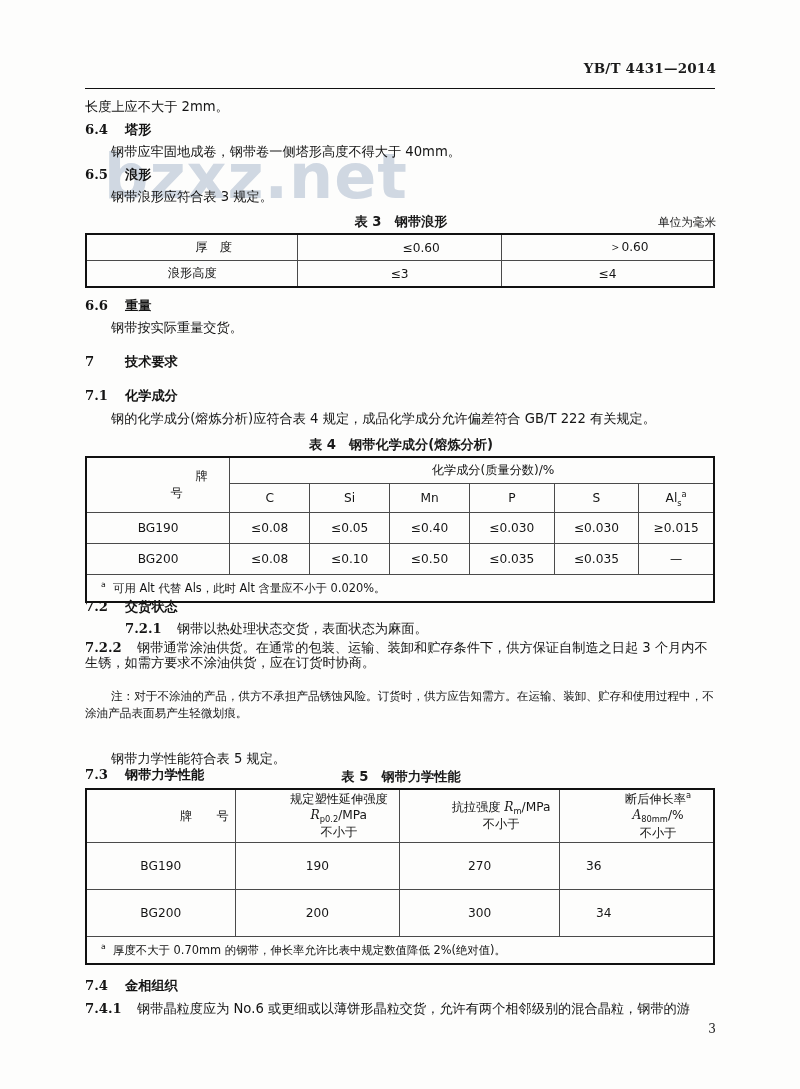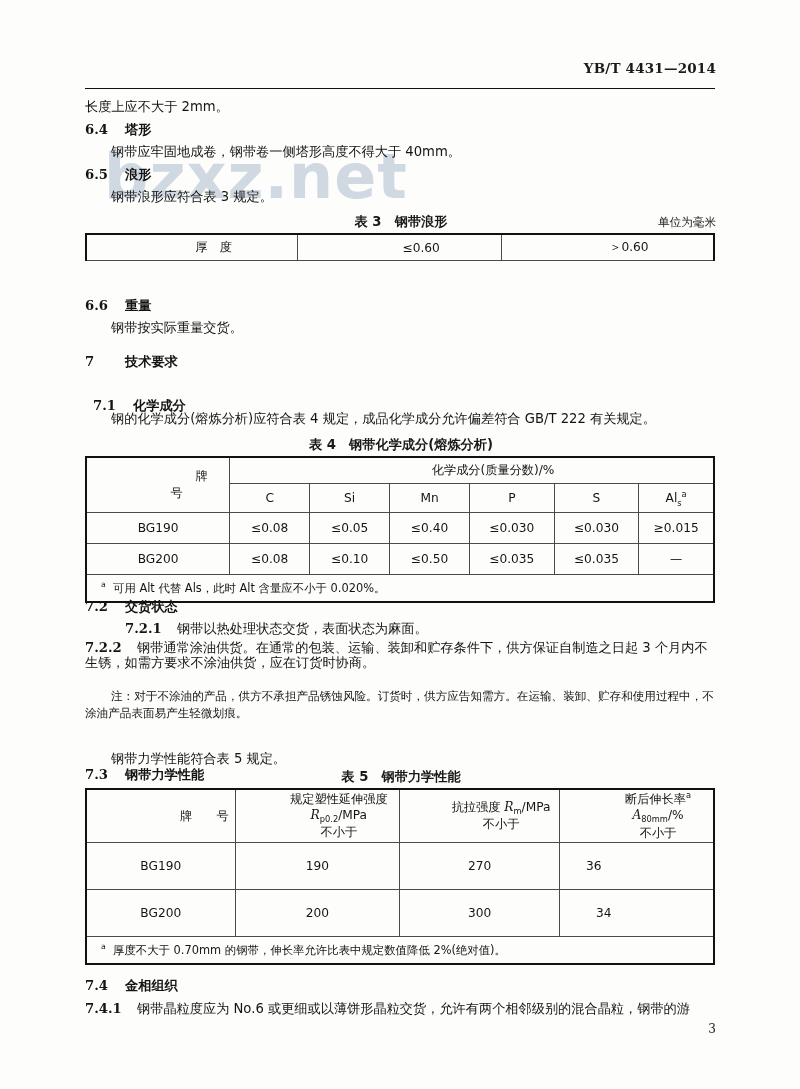--- a/index.html
+++ b/index.html
@@ -158,33 +158,38 @@
     <div class="tbl-title" style="left:85px; top:213px; width:632px;">表 3　钢带浪形</div>
     <div class="unit-note" style="right:84px; top:215px;">单位为毫米</div>
 
     <table class="doc" style="left:85px; top:233px; width:630px;">
       <tbody>
         <tr>
           <td class="outer-top outer-left" style="width:215px; height:25px;">厚　度</td>
           <td class="outer-top" style="width:200px;">≤0.60</td>
           <td class="outer-top outer-right" style="width:215px;">＞0.60</td>
         </tr>
+        <tr>
+          <td class="outer-bottom outer-left" style="height:25px;">浪形高度</td>
+          <td class="outer-bottom">≤3</td>
+          <td class="outer-bottom outer-right">≤4</td>
+        </tr>
       </tbody>
     </table>
 
     <div class="blk t h" style="top:296px;">
       <span class="sec-label num">6.6</span><span>重量</span>
     </div>
     <div class="blk t ind" style="top:318px;">钢带按实际重量交货。</div>
 
     <div class="blk t h" style="top:352px;">
       <span class="sec-label num">7</span><span>技术要求</span>
     </div>
 
-    <div class="blk t h" style="top:396px;margin-left:8px;">
+    <div class="blk t h" style="top:386px;">
       <span class="sec-label num">7.1</span><span>化学成分</span>
     </div>
     <div class="blk t ind" style="top:409px;">钢的化学成分(熔炼分析)应符合表 4 规定，成品化学成分允许偏差符合 GB/T 222 有关规定。</div>
 
     <div class="tbl-title" style="left:85px; top:436px; width:632px;">表 4　钢带化学成分(熔炼分析)</div>
 
     <table class="doc" style="left:85px; top:456px; width:630px;">
       <tbody>
         <tr>
           <td class="outer-top outer-left" rowspan="2" style="width:102px; height:28px;">

